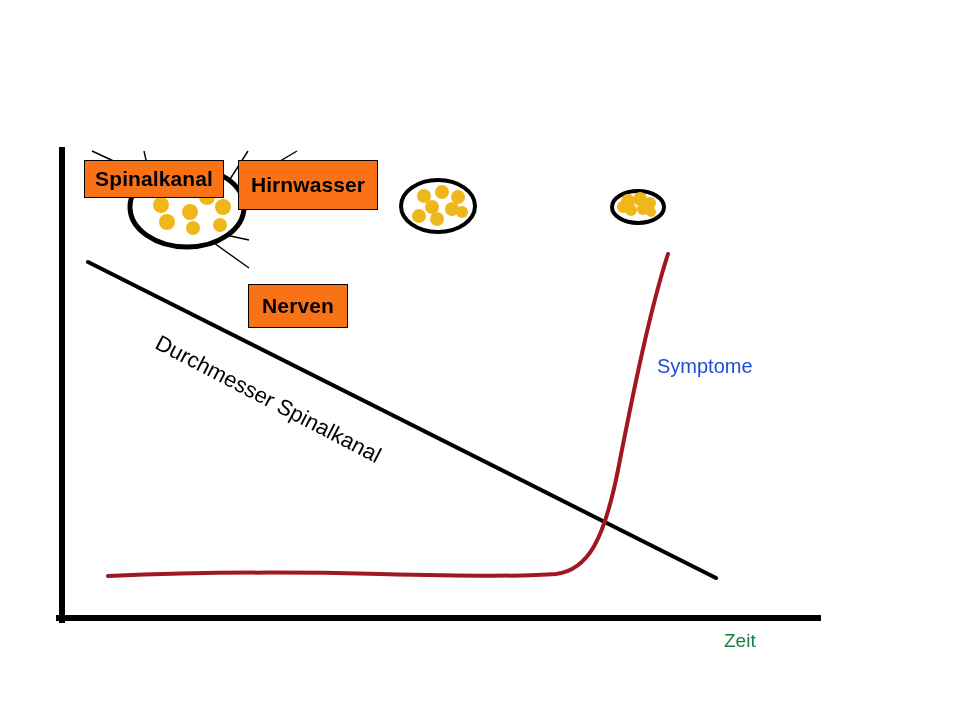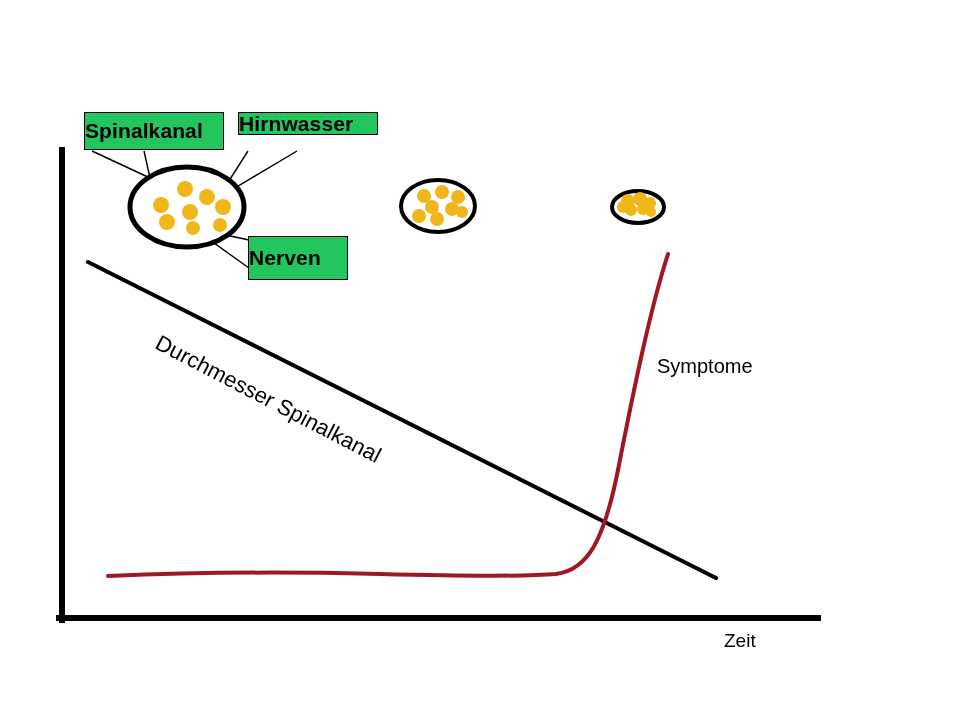--- a/index.html
+++ b/index.html
@@ -19,66 +19,67 @@
   }
   #canvas {
     position: absolute;
     left: 0;
     top: 0;
     width: 960px;
     height: 720px;
   }
   .callout {
     position: absolute;
-    background: #22c55e;
+    background: #f97316;
     border: 1px solid #000000;
     box-sizing: border-box;
     display: flex;
     align-items: center;
-    justify-content: flex-start;
+    justify-content: center;
     font-weight: bold;
     color: #000000;
     letter-spacing: 0.1px;
     white-space: nowrap;
+    margin-top: 48px;
   }
   #box-spinalkanal {
     left: 84px;
     top: 112px;
     width: 140px;
     height: 38px;
     font-size: 21px;
   }
   #box-hirnwasser {
     left: 238px;
     top: 112px;
     width: 140px;
-    height: 23px;
+    height: 50px;
     font-size: 21px;
   }
   #box-nerven {
     left: 248px;
     top: 236px;
     width: 100px;
     height: 44px;
     font-size: 21px;
   }
   .axis-label {
     position: absolute;
-    color: #000000;
+    color: #15803d;
     font-size: 19px;
     white-space: nowrap;
   }
   #label-zeit {
     left: 724px;
     top: 630px;
   }
   #label-symptome {
     left: 657px;
     top: 355px;
-    color: #000000;
+    color: #1d4ed8;
     font-size: 20px;
   }
   #label-durchmesser {
     position: absolute;
     left: 163px;
     top: 330px;
     color: #000000;
     font-size: 22px;
     white-space: nowrap;
     transform-origin: left top;

